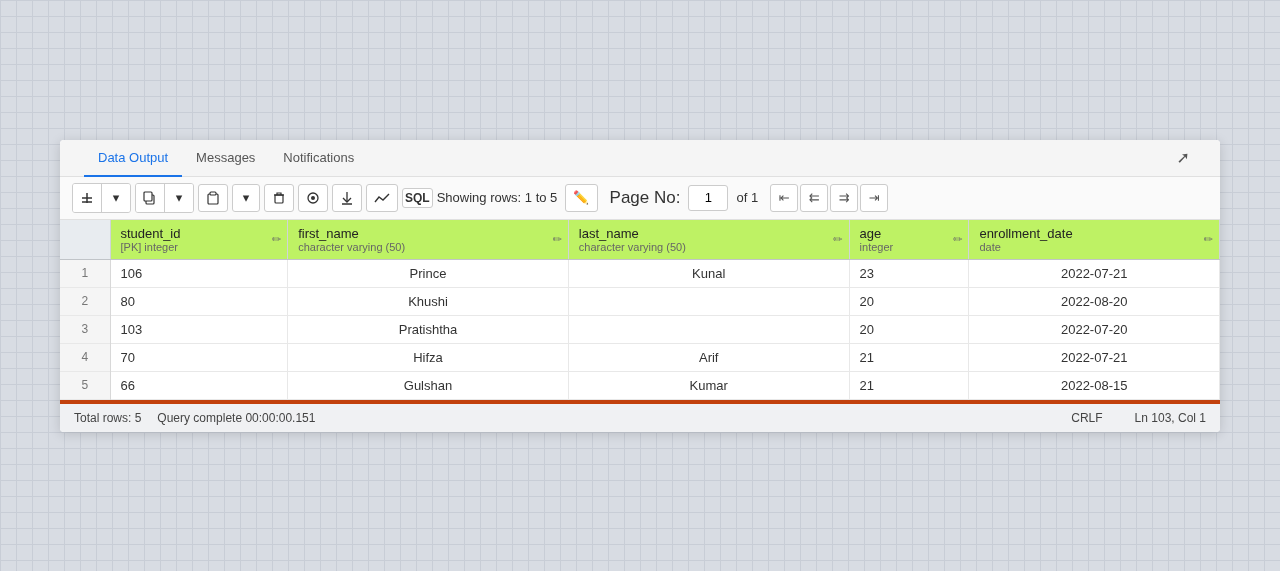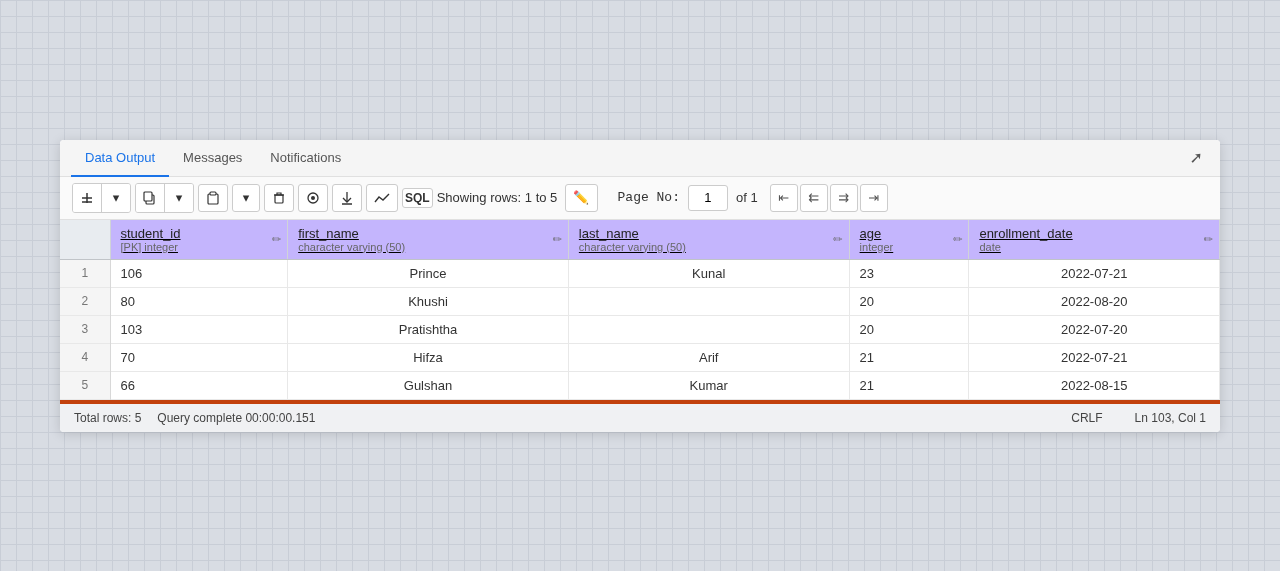--- a/index.html
+++ b/index.html
@@ -20,21 +20,21 @@
       background: #fff;
       border-radius: 4px;
       box-shadow: 0 2px 12px rgba(0,0,0,0.15);
       width: 1160px;
       overflow: hidden;
     }
     
     .tabs {
       display: flex;
       align-items: center;
-      padding: 0 11px;
+      padding: 0 24px;
       border-bottom: 1px solid #e0e0e0;
       background: #f5f5f5;
     }
     .tab {
       padding: 10px 14px;
       font-size: 13px;
       cursor: pointer;
       color: #555;
       border-bottom: 2px solid transparent;
       margin-bottom: -1px;
@@ -84,24 +84,23 @@
       border: none;
       border-radius: 0;
       border-right: 1px solid #ccc;
     }
     .toolbar-btn-group .toolbar-btn:last-child { border-right: none; }
     .showing-text {
       font-size: 13px;
       color: #333;
     }
     .page-no-label {
-      margin-left: 16px;
-      font-size: 13px;
-      color: #333;
-      font-family: Liberation Mono, monospace;
+      margin-left: 8px;
+      font-size: 17px;
+      color: #333;
     }
     .page-no-input {
       width: 40px;
       height: 26px;
       border: 1px solid #ccc;
       border-radius: 3px;
       text-align: center;
       font-size: 13px;
       margin: 0 4px;
     }
@@ -142,22 +141,21 @@
     .table-wrapper {
       overflow-x: auto;
       background: #fff;
     }
     table {
       border-collapse: collapse;
       width: 100%;
       font-size: 13px;
     }
     thead tr {
-      background: #c4b5fd;
-      text-decoration: underline;
+      background: #bef264;
     }
     thead th {
       padding: 6px 10px;
       text-align: left;
       font-weight: 500;
       color: #222;
       border-right: 1px solid #d0d4d8;
       border-bottom: 1px solid #c0c4c8;
       white-space: nowrap;
       position: relative;

